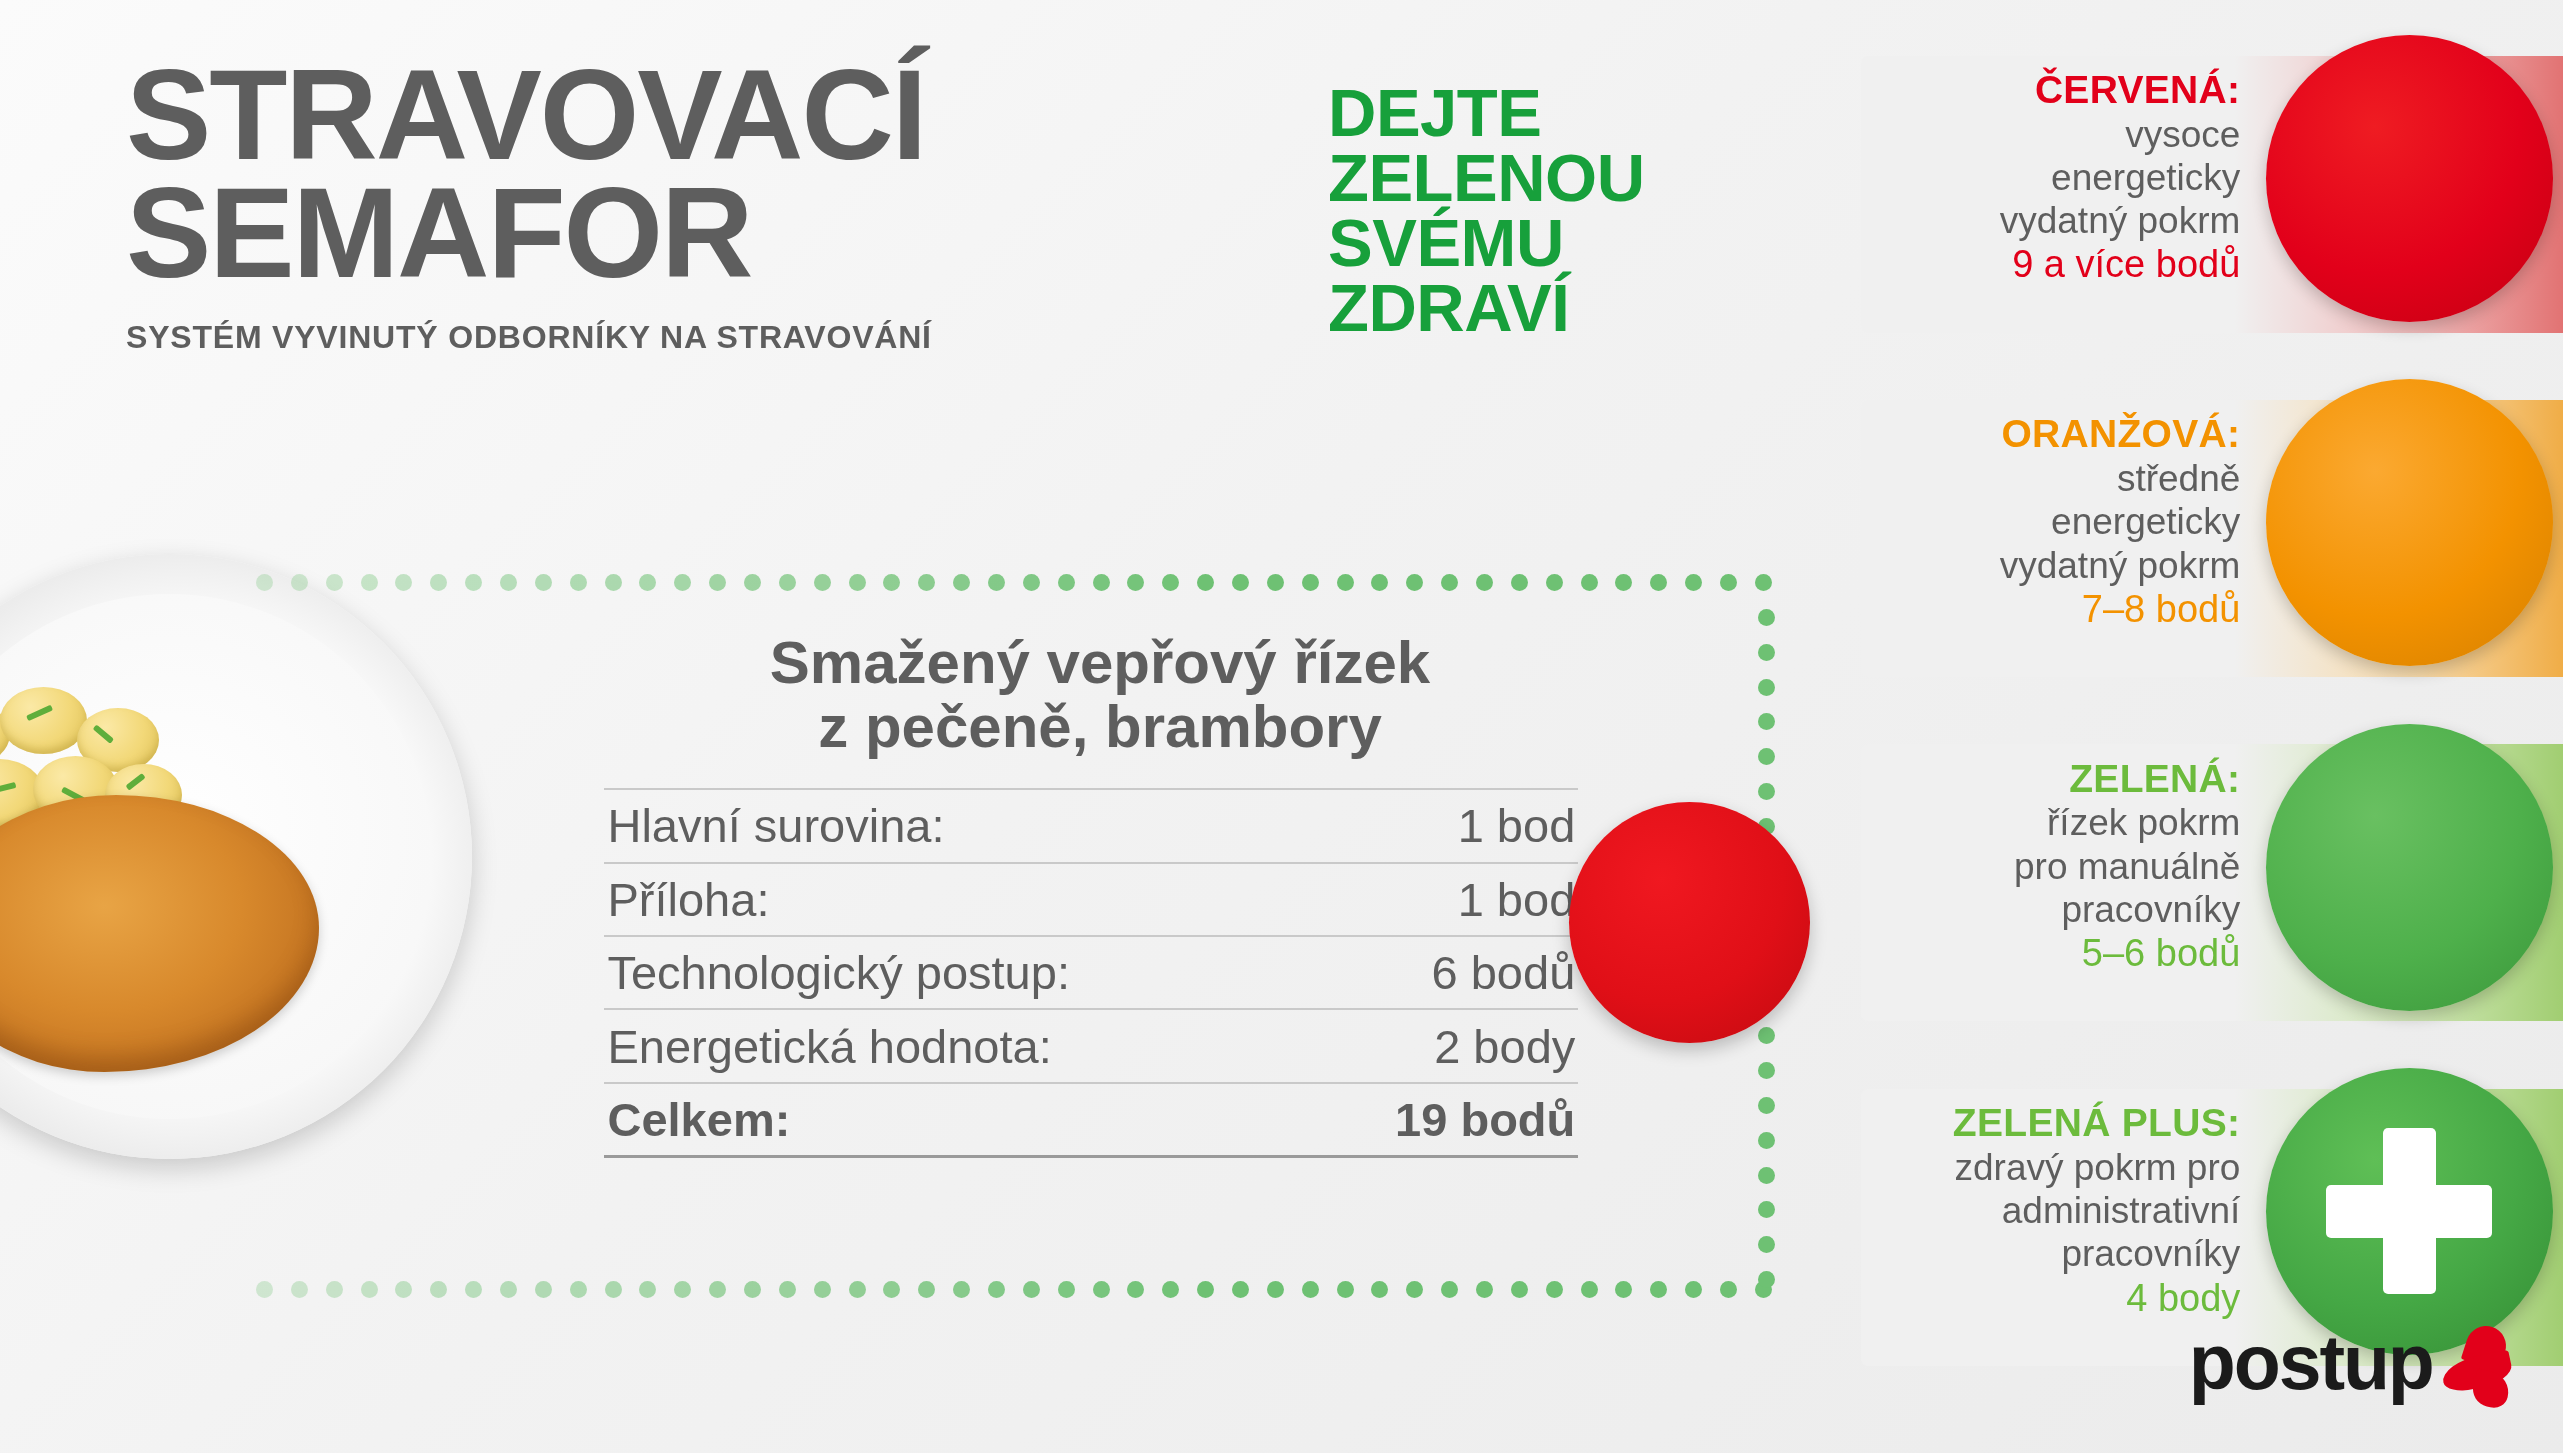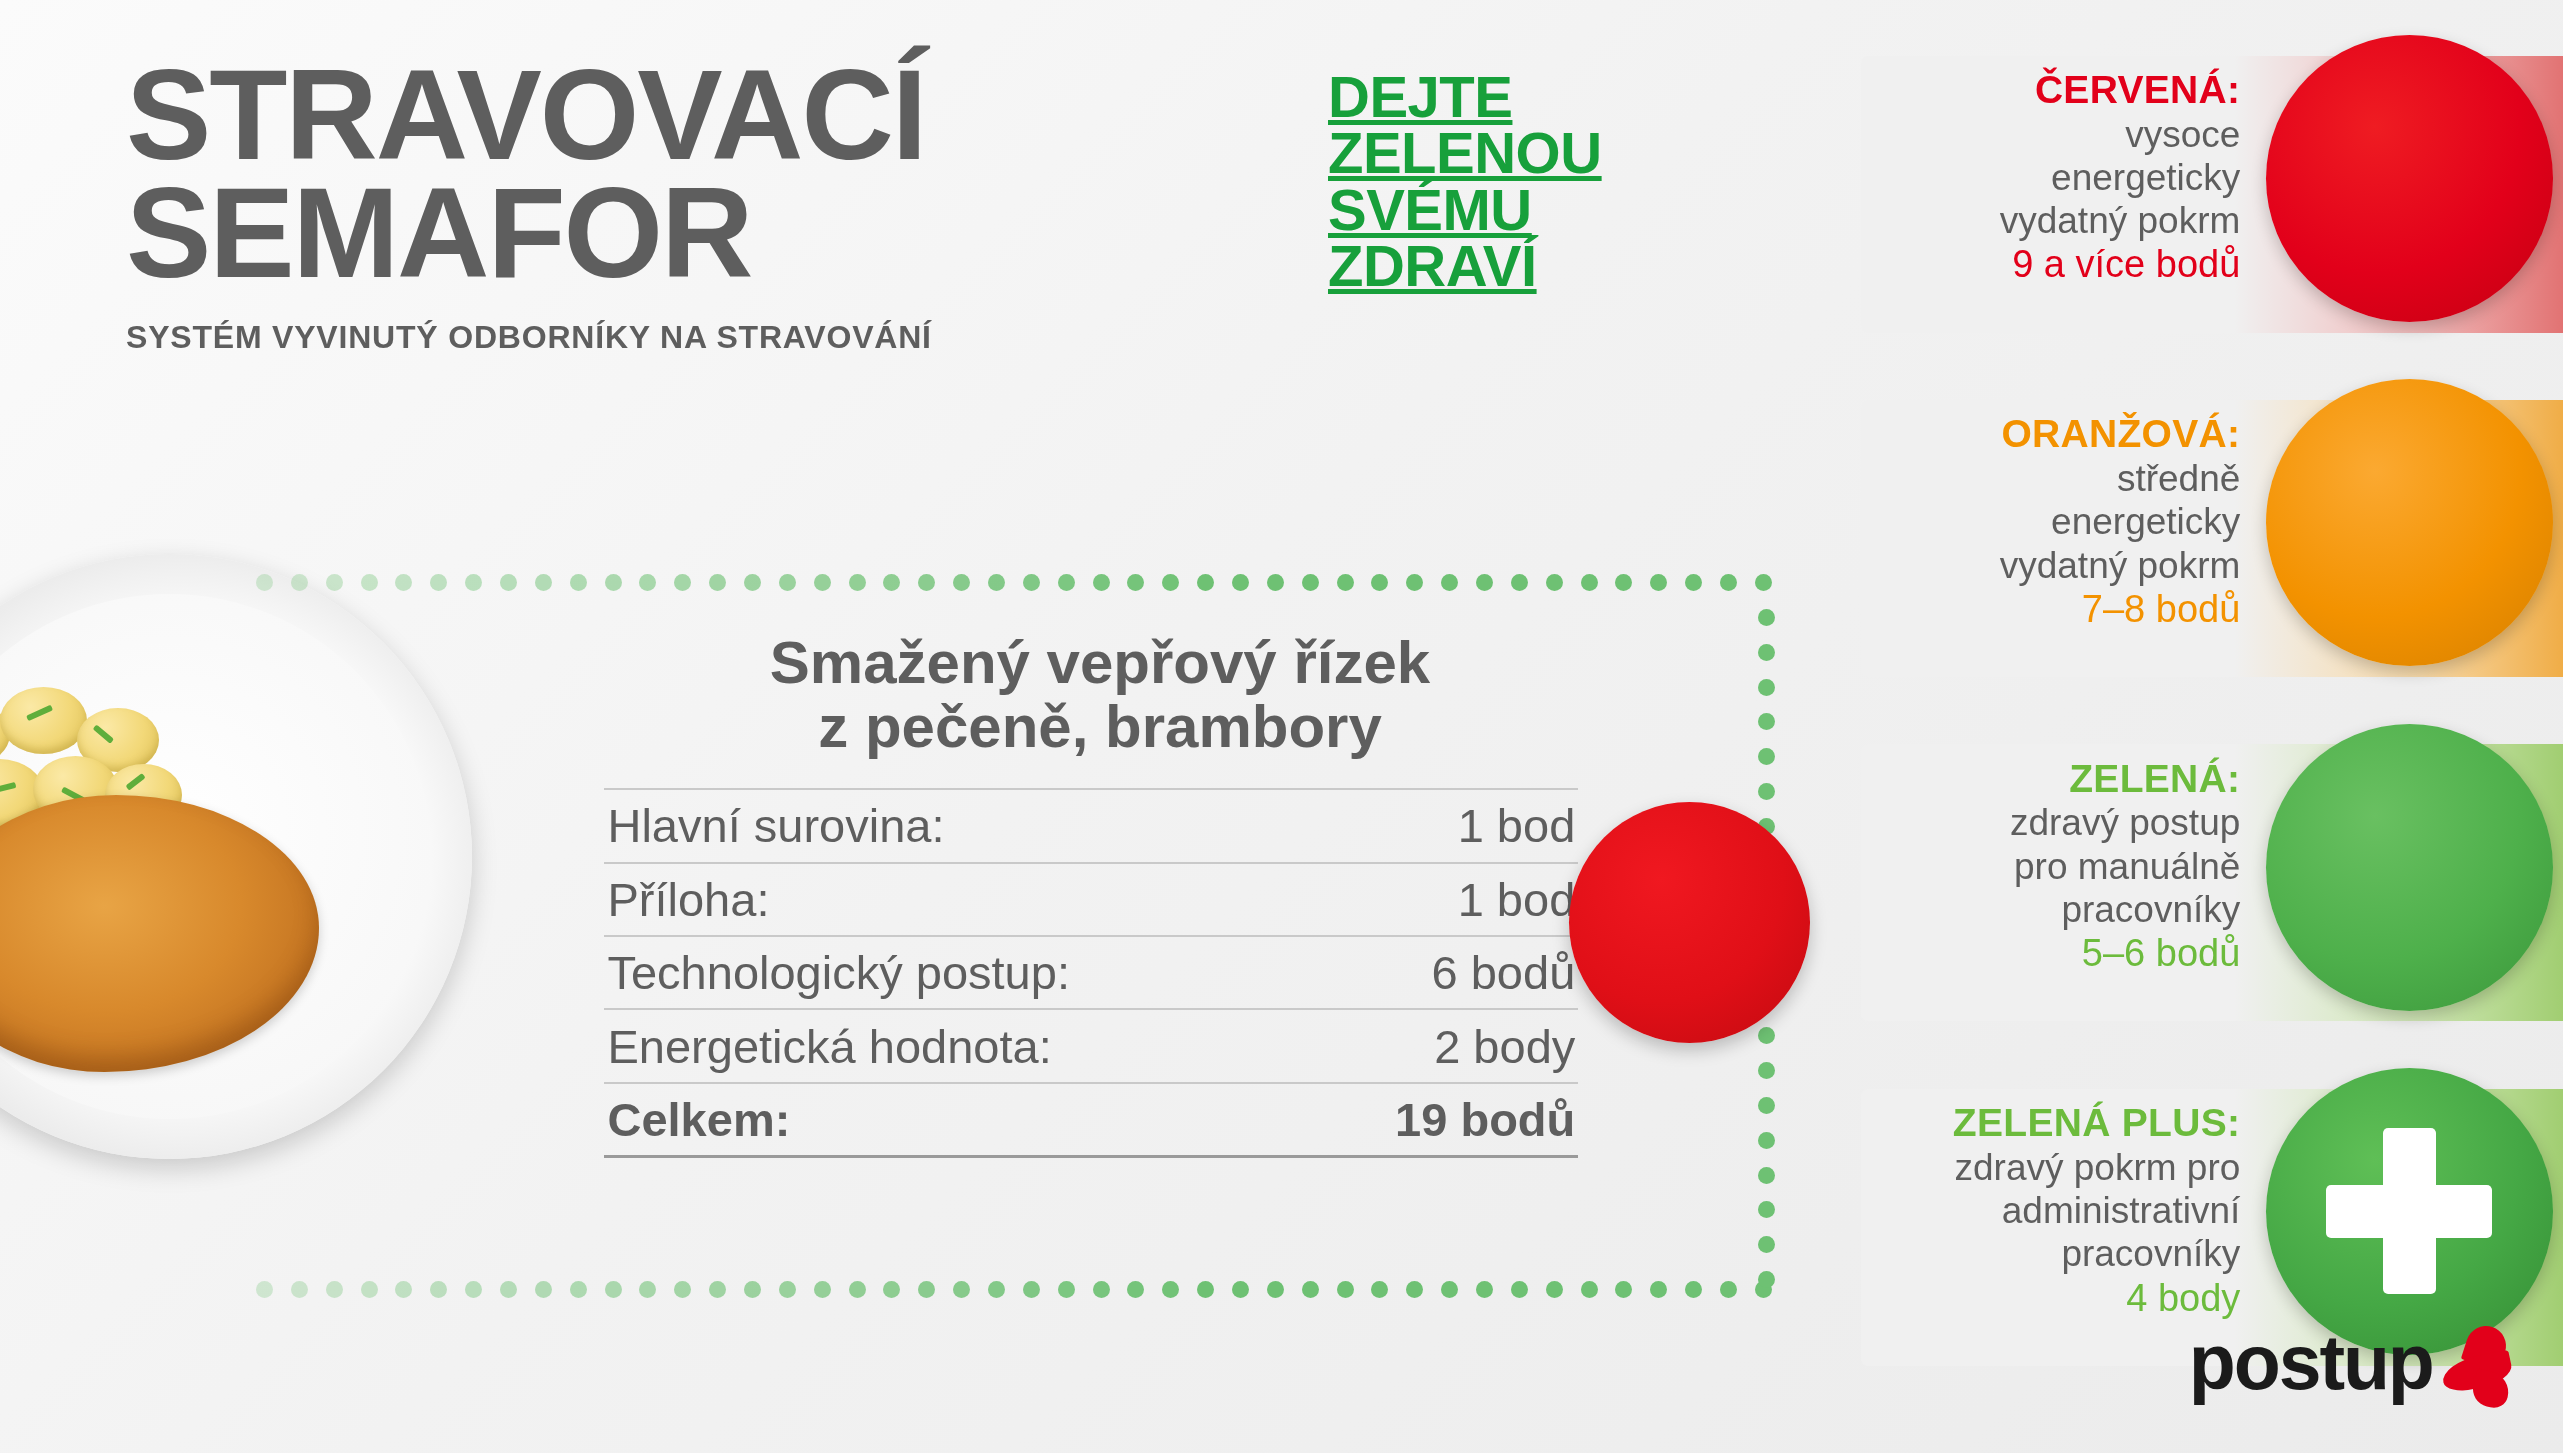--- a/index.html
+++ b/index.html
@@ -29,28 +29,27 @@
   .subtitle {
     margin-top: 27px;
     font-size: 32px;
     font-weight: bold;
     letter-spacing: 0.8px;
     color: #5e5e5e;
     text-transform: uppercase;
   }
   .slogan {
     position: absolute;
-    left: 1328px; top: 69px;
-    font-size: 58px;
+    left: 1328px; top: 80px;
+    font-size: 67px;
     font-weight: bold;
     line-height: 0.97;
     letter-spacing: -0.5px;
     color: #17a03b;
     text-transform: uppercase;
-    text-decoration: underline;
   }
 
   
   .photo {
     position: absolute;
     left: -133px; top: 554px;
     width: 605px; height: 605px;
     border-radius: 50%;
     background:
       radial-gradient(circle at 52% 50%, #ffffff 0%, #fdfdfd 52%, #ececec 70%, #e2e2e2 100%);
@@ -444,21 +443,21 @@
         <div class="legend-desc">vydatný pokrm</div>
         <div class="legend-points pts-orange">7–8 bodů</div>
       </div>
       <div class="legend-circle circ-orange"></div>
     </div>
 
     <div class="legend-row">
       <div class="legend-bar bar-green"></div>
       <div class="legend-text">
         <div class="legend-head head-green">ZELENÁ:</div>
-        <div class="legend-desc">zdravý postup</div>
+        <div class="legend-desc">řízek pokrm</div>
         <div class="legend-desc">pro manuálně</div>
         <div class="legend-desc">pracovníky</div>
         <div class="legend-points pts-green">5–6 bodů</div>
       </div>
       <div class="legend-circle circ-green"></div>
     </div>
 
     <div class="legend-row">
       <div class="legend-bar bar-greenplus"></div>
       <div class="legend-text">

